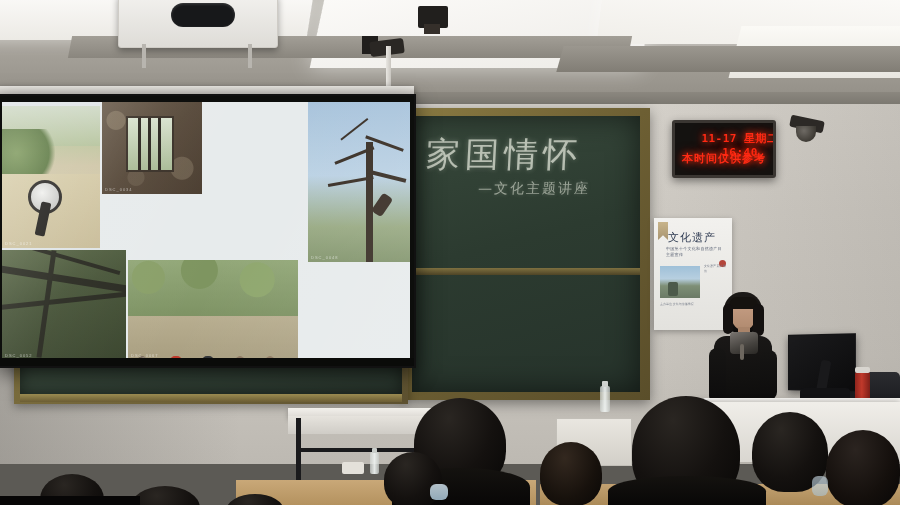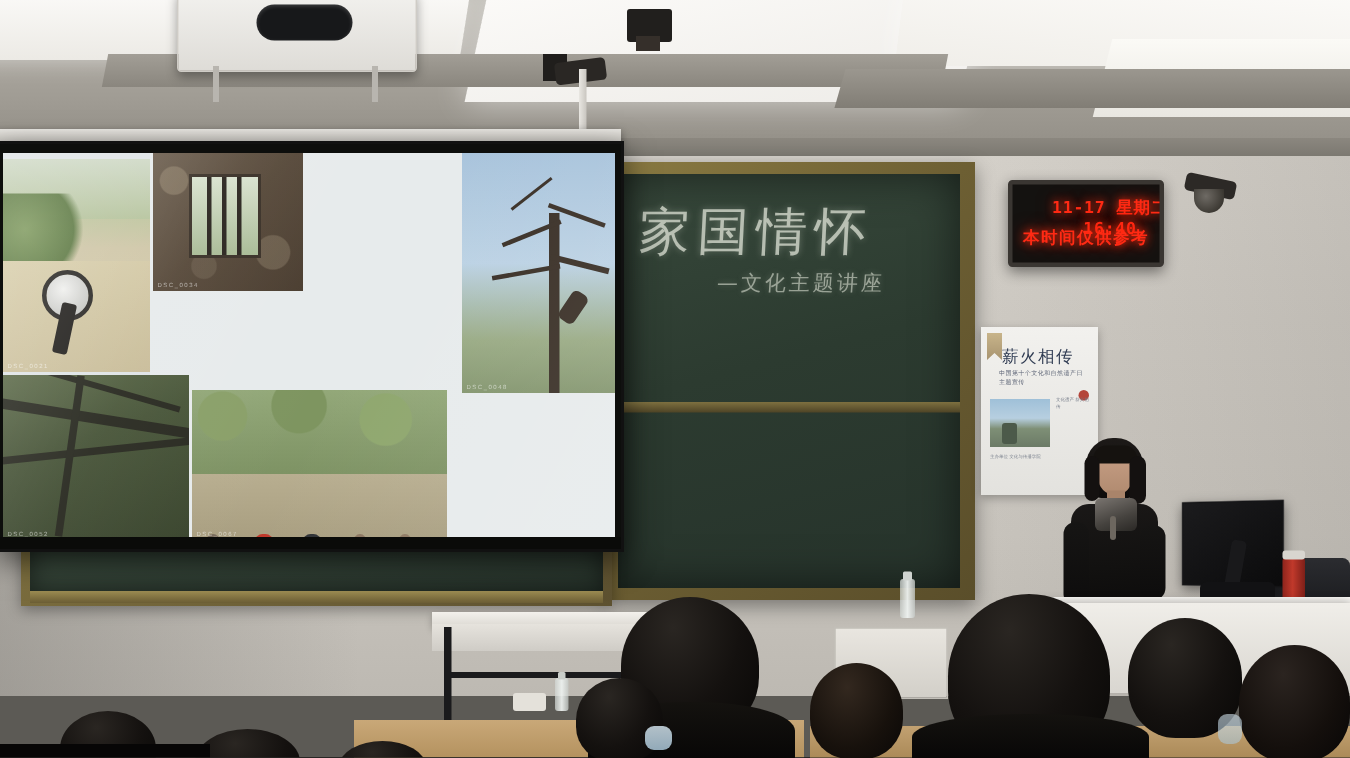--- a/index.html
+++ b/index.html
@@ -436,21 +436,21 @@
     <div class="screen-bottombar"></div>
   </div>
 
   <div class="led">
     <div class="led-row led-r1">11-17 星期二  16:40</div>
     <div class="led-row led-r2">本时间仅供参考</div>
   </div>
 
   <div class="poster">
     <div class="ribbon"></div>
-    <div class="ptitle">薪火相传</div>
+    <div class="ptitle">文化遗产</div>
     <div class="psub">中国第十个文化和自然遗产日主题宣传</div>
     <div class="pimg"></div>
     <div class="pdot"></div>
     <div class="pbody">文化遗产 薪火相传</div>
     <div class="pfoot">主办单位  文化与传播学院</div>
   </div>
 
   <div class="chair"></div>
   <div class="mon-arm2"></div>
   <div class="monitor"></div>

